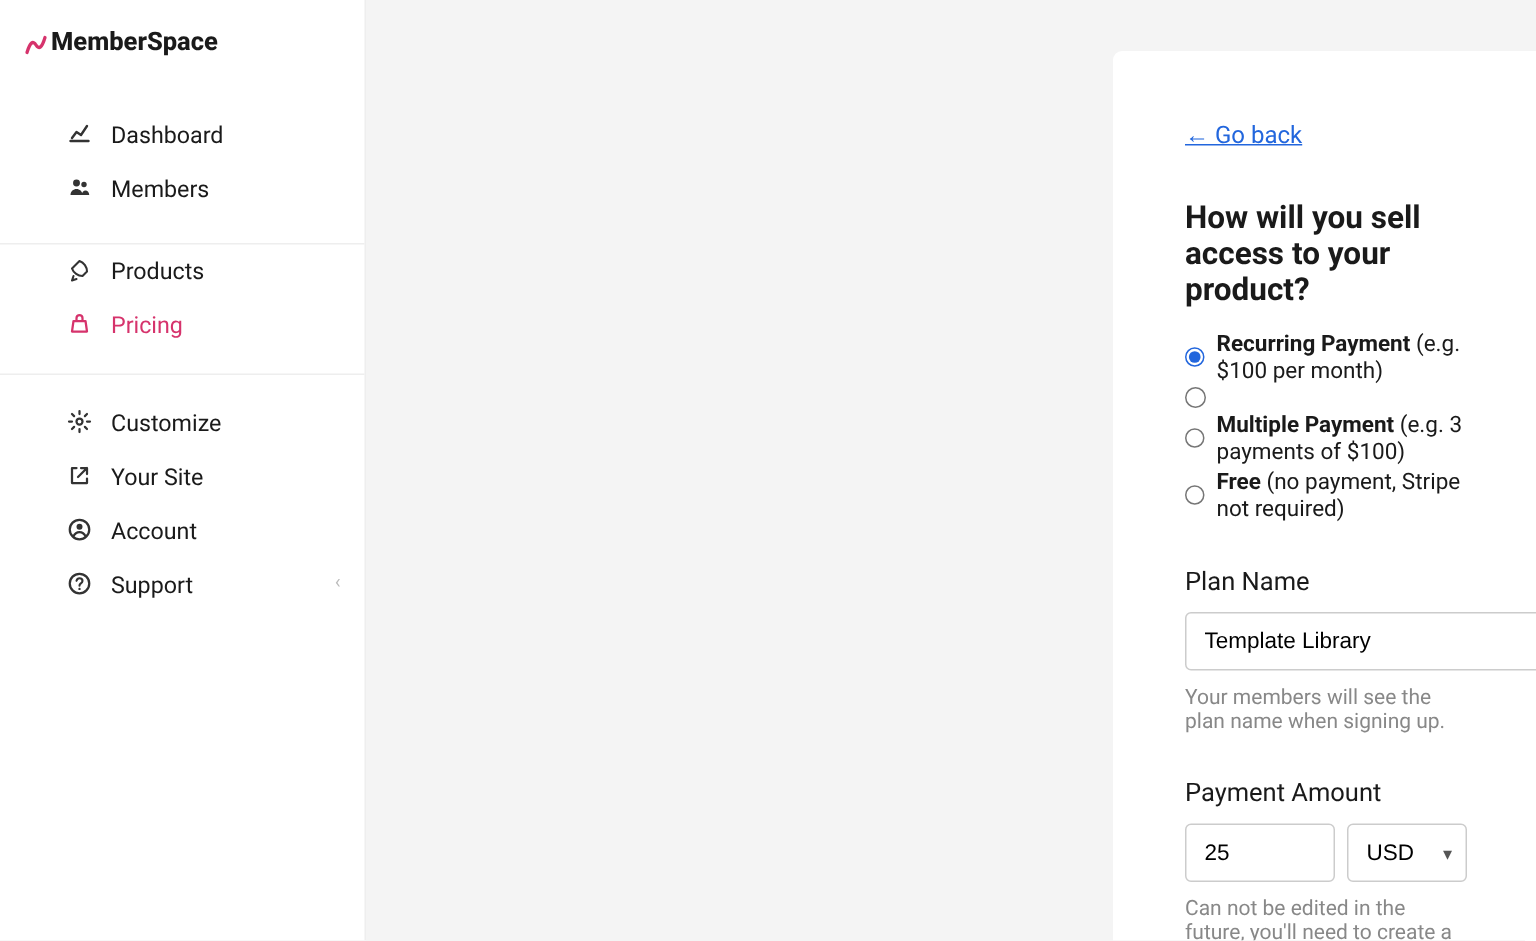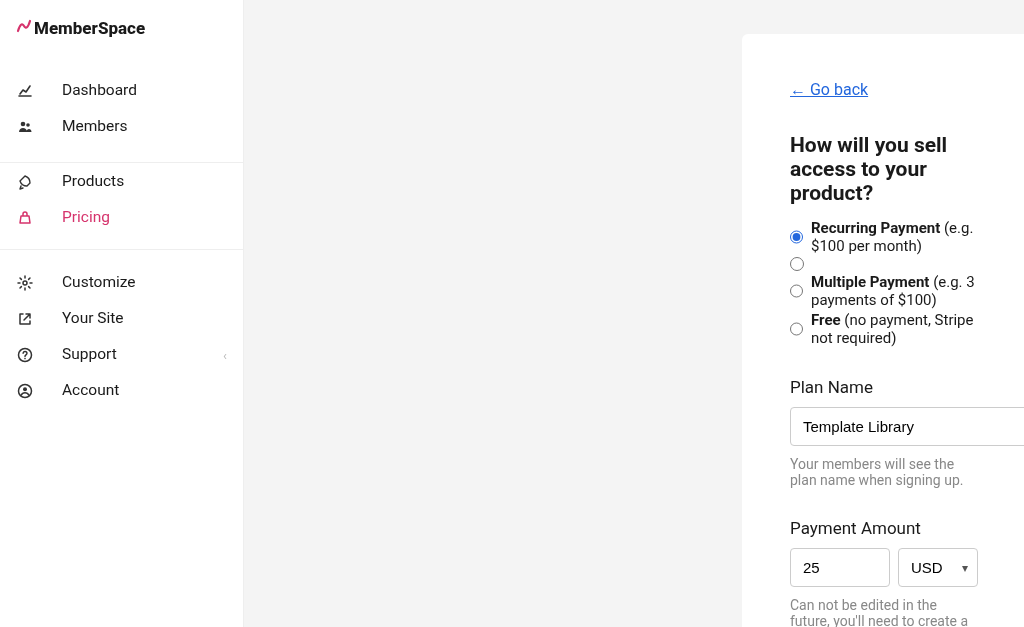--- a/index.html
+++ b/index.html
@@ -17,34 +17,35 @@
     background: #fff;
     border-right: 1px solid #eee;
     display: flex;
     flex-direction: column;
   }
   .logo {
     padding: 18px 16px 8px 16px;
     font-weight: 700;
     font-size: 17px;
     display:flex;
-    align-items:flex-start;
+    align-items:flex-end;
     gap:2px;
   }
   .logo .m { font-weight:800; }
   .nav { margin-top: 26px; }
   .nav-group-sep { border-top: 1px solid #eee; margin: 0; }
   .nav-item {
     display: flex;
-    align-items: flex-end;
-    gap: 28px;
+    align-items: flex-start;
+    gap: 12px;
     padding: 9px 16px;
     font-size: 15.5px;
     cursor: pointer;
     color: #1a1a1a;
+    margin-left: 28px;
   }
   .nav-item.active { color: #d6336c; }
   .nav-item .icon { width: 18px; display:inline-flex; align-items:center; justify-content:center; }
   .nav-item .chev { margin-left: auto; color:#bbb; font-size:13px; }
   .nav-spacer { height: 18px; }
   .nav-spacer-sm { height: 14px; }
 
   .main {
     flex: 1;
     position: relative;
@@ -188,36 +189,36 @@
           <svg width="16" height="16" viewBox="0 0 16 16">
               <path d="M6 3H3v10h10v-3M9 3h4v4M13 3L7 9" stroke="#333" stroke-width="1.5" fill="none" stroke-linecap="round" stroke-linejoin="round"></path>
             </svg>
         </span>
         <span>Your Site</span>
       </div>
       <div class="nav-item">
         <span class="icon">
           <svg width="16" height="16" viewBox="0 0 16 16">
               <circle cx="8" cy="8" r="6.5" stroke="#333" stroke-width="1.5" fill="none"></circle>
+              <circle cx="8" cy="6.2" r="2" fill="#333"></circle>
+              <path d="M4 12.5c.8-1.8 2.3-2.8 4-2.8s3.2 1 4 2.8" stroke="#333" stroke-width="1.5" fill="none"></path>
+            </svg>
+        </span>
+        <span>Account</span>
+      </div>
+      <div class="nav-item">
+        <span class="icon">
+          <svg width="16" height="16" viewBox="0 0 16 16">
+              <circle cx="8" cy="8" r="6.5" stroke="#333" stroke-width="1.5" fill="none"></circle>
               <path d="M6 6.2c.3-1 1-1.7 2-1.7 1.1 0 2 .8 2 1.8 0 .9-.6 1.3-1.3 1.8-.5.4-.7.7-.7 1.4" stroke="#333" stroke-width="1.4" fill="none" stroke-linecap="round"></path>
               <circle cx="8" cy="11.6" r=".8" fill="#333"></circle>
             </svg>
         </span>
         <span>Support</span>
         <span class="chev">‹</span>
-      </div>
-      <div class="nav-item">
-        <span class="icon">
-          <svg width="16" height="16" viewBox="0 0 16 16">
-              <circle cx="8" cy="8" r="6.5" stroke="#333" stroke-width="1.5" fill="none"></circle>
-              <circle cx="8" cy="6.2" r="2" fill="#333"></circle>
-              <path d="M4 12.5c.8-1.8 2.3-2.8 4-2.8s3.2 1 4 2.8" stroke="#333" stroke-width="1.5" fill="none"></path>
-            </svg>
-        </span>
-        <span>Account</span>
       </div>
     </nav>
   </aside>
 
   <main class="main">
     <div class="card">
       <a class="go-back">← Go back</a>
 
       <div class="section-title">How will you sell access to your product?</div>
 

